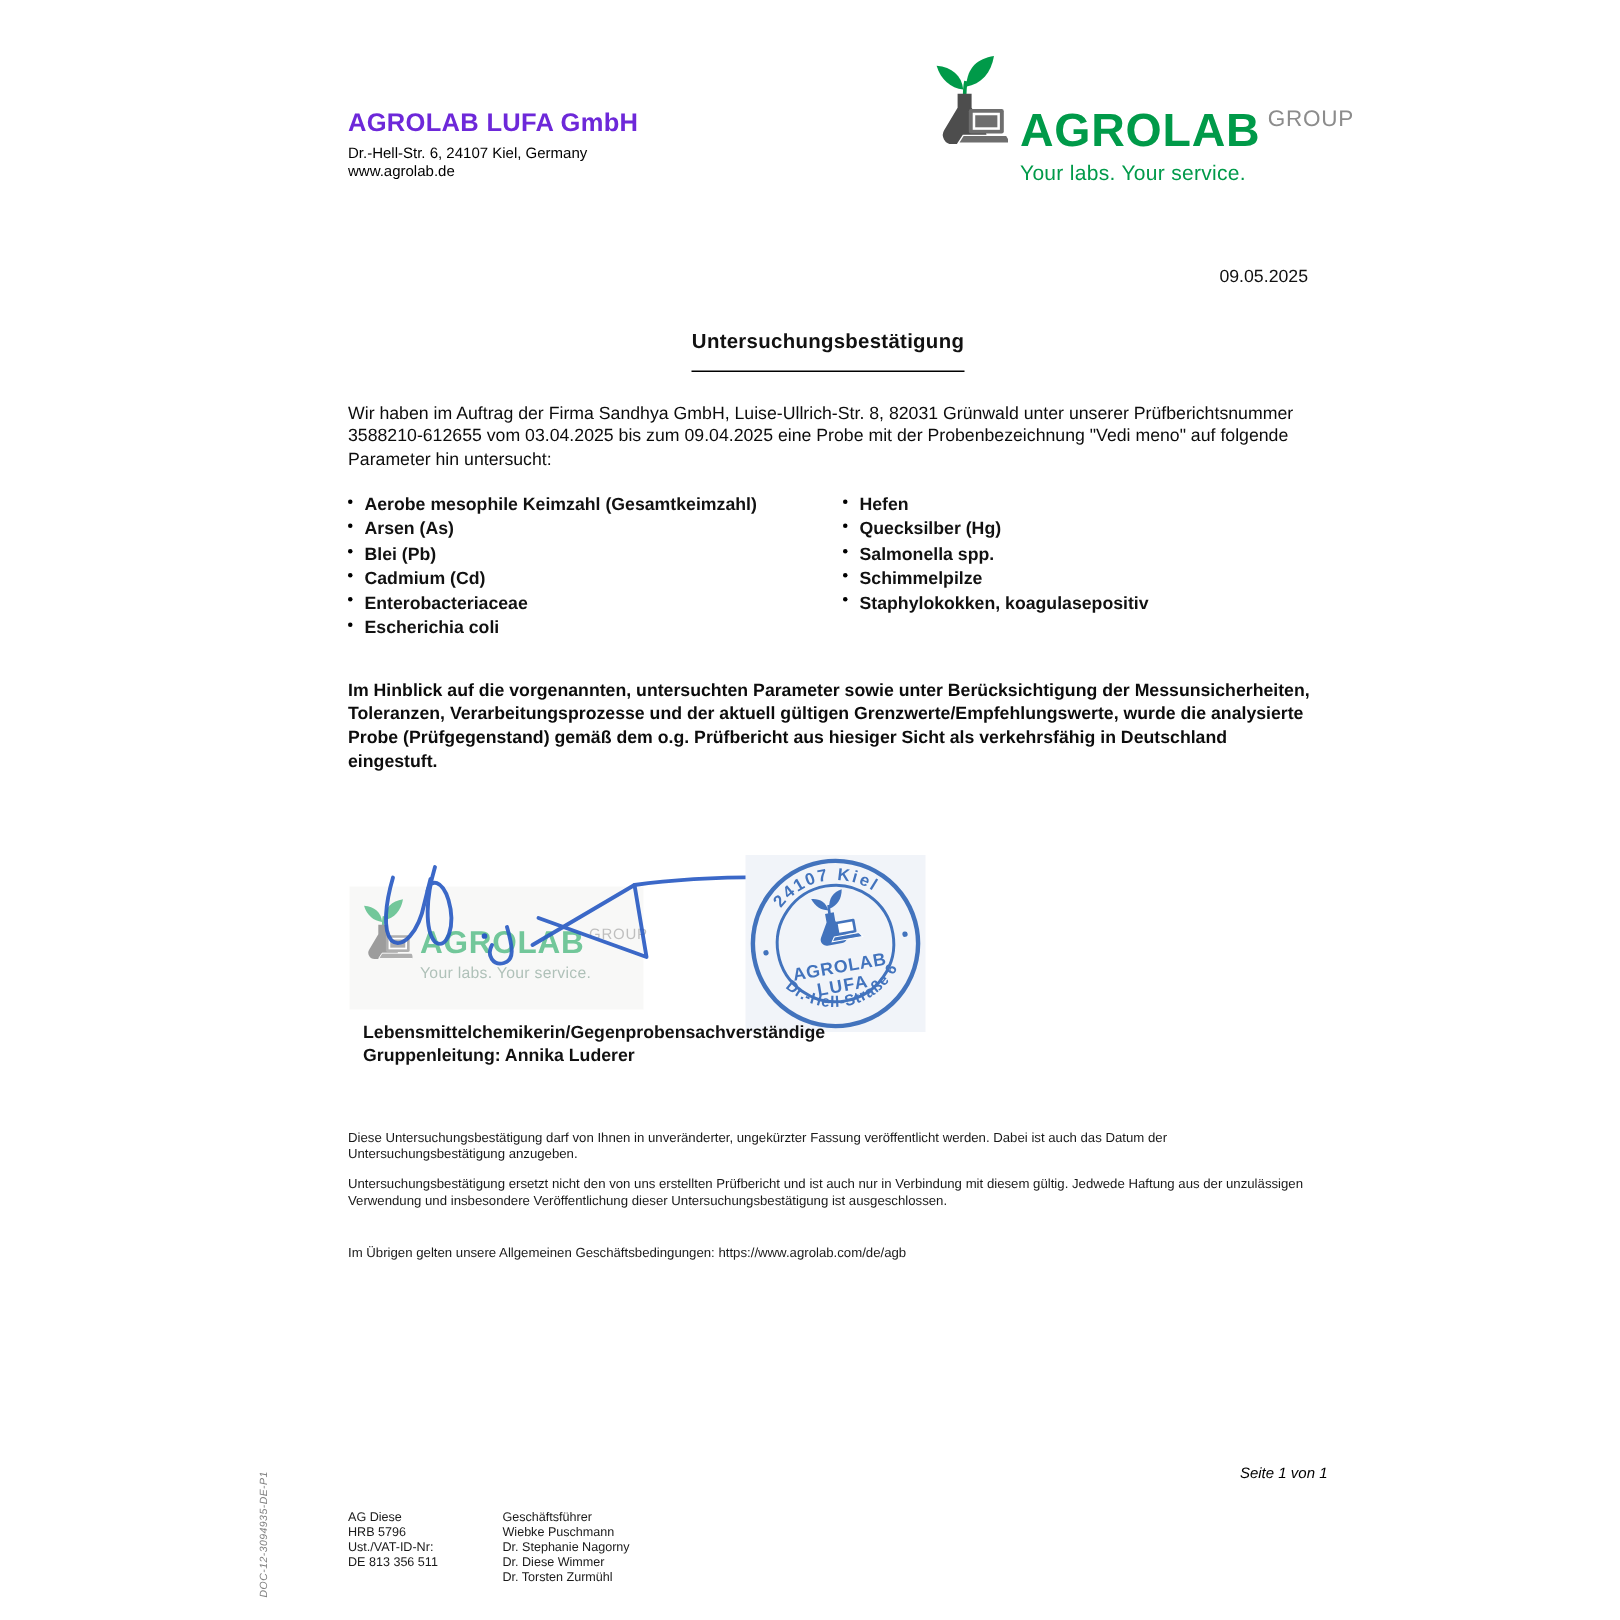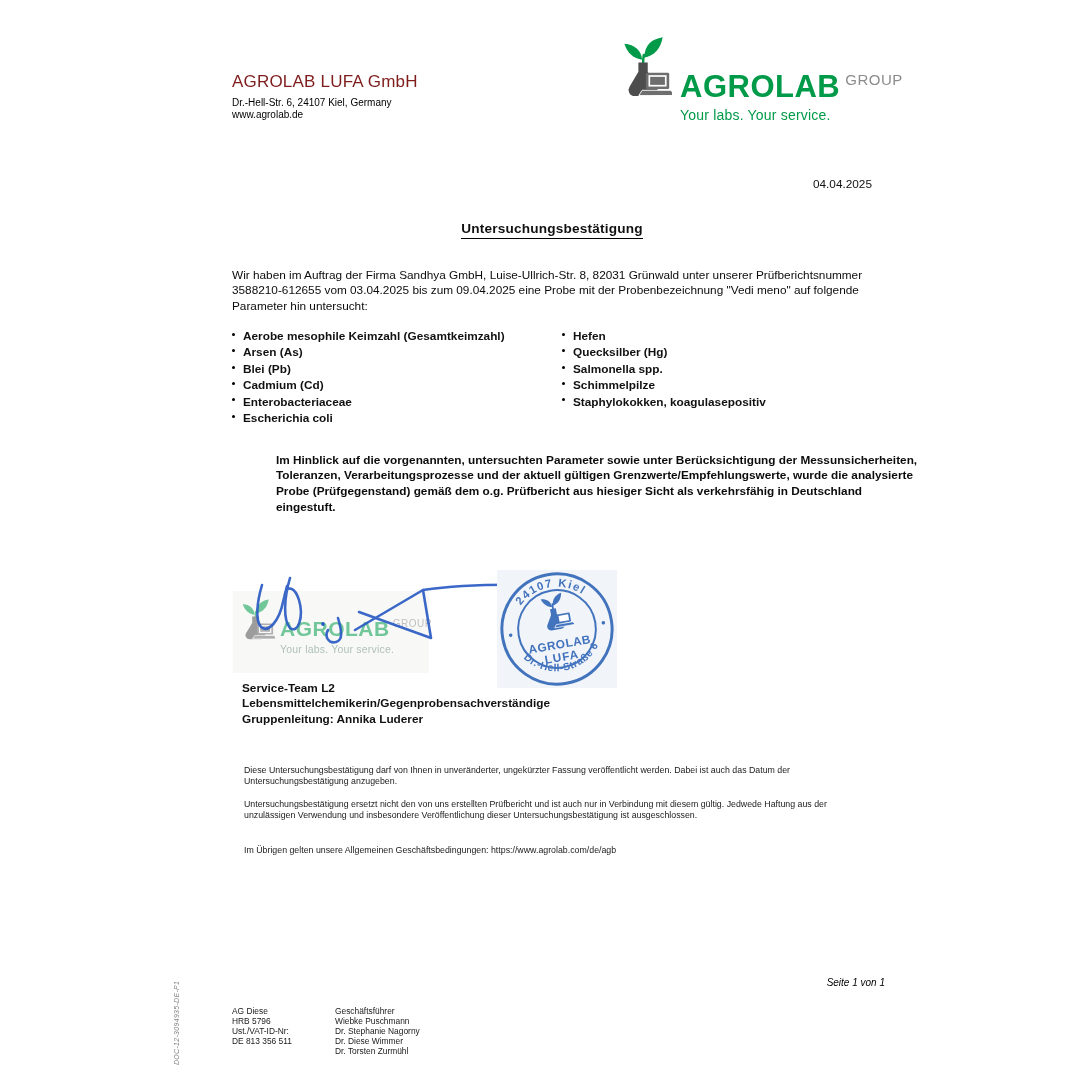--- a/index.html
+++ b/index.html
@@ -2,57 +2,57 @@
 <html><head>
 <meta charset="utf-8">
 <style>
   html,body{margin:0;padding:0;background:#ffffff;}
   .page{
     position:relative;width:1080px;height:1080px;background:#ffffff;overflow:hidden;
     font-family:"Liberation Sans","DejaVu Sans",sans-serif;color:#111;
   }
   
   .header-left{position:absolute;left:232px;top:72px;}
-  .company-name{font-size:17px;font-weight:normal;color:#7f1d1d;letter-spacing:.2px;}
+  .company-name{font-size:17px;font-weight:bold;color:#6d28d9;letter-spacing:.2px;}
   .company-addr{font-size:10px;line-height:12px;color:#000;margin-top:5px;}
   .logo{position:absolute;left:616px;top:34px;display:flex;align-items:flex-start;}
   .logo-icon{flex:0 0 auto;margin-right:8px;}
   .logo-textcol{display:flex;flex-direction:column;}
   .logo-wordrow{display:flex;align-items:flex-start;margin-top:38px;}
   .logo-wordmark{font-size:31px;font-weight:bold;color:#009a49;letter-spacing:.5px;line-height:30px;}
   .logo-group{font-size:15px;color:#8c8c8c;margin-left:5px;letter-spacing:.5px;line-height:15px;}
   .logo-tagline{font-size:14px;color:#009a49;margin-top:5px;letter-spacing:.2px;}
   
   .date-line{position:absolute;left:232px;top:177px;width:640px;text-align:right;font-size:11.8px;}
   .doc-title-wrap{position:absolute;left:232px;top:219px;width:640px;text-align:center;}
-  .doc-title{display:inline-block;font-size:13.6px;font-weight:bold;border-bottom:1.6px solid #000;padding-bottom:2px;letter-spacing:.2px;}
+  .doc-title{display:inline-block;font-size:13.6px;font-weight:bold;border-bottom:1.6px solid #000;padding-bottom:12px;letter-spacing:.2px;}
   .para{position:absolute;left:232px;width:642px;font-size:11.8px;line-height:15.6px;color:#0c0c0c;}
   .intro{top:256px;}
-  .assessment{top:441px;font-weight:bold;margin-left:44px;}
+  .assessment{top:441px;font-weight:bold;}
   .conformity{top:523px;}
   
   .params{position:absolute;left:232px;top:328px;width:642px;display:flex;font-weight:bold;font-size:11.8px;}
   .params-col{display:flex;flex-direction:column;}
   .params-col.left{width:330px;}
   .param-item{display:flex;align-items:center;line-height:16.4px;}
   .param-dot{flex:0 0 auto;width:3px;height:3px;border-radius:50%;background:#000;margin-right:8px;position:relative;top:-2px;}
   
   .watermark{position:absolute;left:233px;top:591px;width:196px;height:82px;background:#f4f4f1;display:flex;align-items:flex-start;padding:6px 4px 0 4px;box-sizing:border-box;opacity:.55;}
   .watermark .logo-icon{margin-right:5px;}
   .watermark .logo-wordrow{margin-top:22px;}
   .watermark .logo-wordmark{font-size:21px;line-height:20px;}
   .watermark .logo-group{font-size:10px;line-height:10px;margin-left:3px;}
   .watermark .logo-tagline{font-size:10.5px;margin-top:4px;color:#6f8f80;}
   .signature-svg{position:absolute;left:235px;top:568px;}
   .stamp-box{position:absolute;left:497px;top:570px;width:120px;height:118px;background:#f1f4f9;}
   
   .signatory{position:absolute;left:242px;top:681px;font-size:11.8px;font-weight:bold;line-height:15.4px;}
   
   .legal{position:absolute;left:232px;top:753px;width:645px;font-size:8.8px;line-height:11px;color:#1a1a1a;}
-  .legal p{margin:12px;}
+  .legal p{margin:0;}
   .legal .lp1{margin-bottom:9px;}
   .legal .lp2{margin-bottom:4px;}
   .legal .lp3{margin-bottom:24px;}
   
   .page-indicator{position:absolute;left:232px;top:977px;width:653px;text-align:right;font-size:10px;font-style:italic;color:#000;}
   .footer{position:absolute;left:232px;top:1006px;display:flex;font-size:8.4px;line-height:10px;color:#1a1a1a;}
   .footer-col1{width:103px;}
   .footer-col2{}
   .doc-code{position:absolute;left:180px;top:1058px;transform-origin:left bottom;transform:rotate(-90deg);font-size:7px;color:#808080;font-style:italic;white-space:nowrap;letter-spacing:.3px;}
 </style>
@@ -84,21 +84,21 @@
     </span>
     <span class="logo-textcol">
       <span class="logo-wordrow">
         <span class="logo-wordmark">AGROLAB</span>
         <span class="logo-group">GROUP</span>
       </span>
       <span class="logo-tagline">Your labs. Your service.</span>
     </span>
   </div>
 
-  <div class="date-line">04.04.2025</div>
+  <div class="date-line">09.05.2025</div>
 
   <div class="doc-title-wrap">
     <span class="doc-title">Untersuchungsbestätigung</span>
   </div>
 
   <p class="para intro">Wir haben im Auftrag der Firma Sandhya GmbH, Luise-Ullrich-Str. 8, 82031 Grünwald unter unserer Prüfberichtsnummer 3588210-612655 vom 03.04.2025 bis zum 09.04.2025 eine Probe mit der Probenbezeichnung "Vedi meno" auf folgende Parameter hin untersucht:</p>
 
   <div class="params">
     <div class="params-col left">
       <div class="param-item">
@@ -210,21 +210,20 @@
           <path d="M 56.5 39 h 6 v 6 l 5.5 9.5 a 4 4 0 0 1 -3.4 6 h -10.2 a 4 4 0 0 1 -3.4 -6 l 5.5 -9.5 z" fill="#4273bd" stroke="none"></path>
           <rect x="62" y="45.5" width="13.5" height="9.5" rx="1" fill="#4273bd" stroke="none"></rect>
           <rect x="63.8" y="47.2" width="9.9" height="6.1" fill="#ffffff" stroke="none"></rect>
           <path d="M 60 55.5 h 17 l 2 3 h -21 z" fill="#4273bd" stroke="#ffffff" stroke-width="0.7"></path>
         </g>
       </g>
     </svg>
   </div>
 
   <div class="signatory">
-    <div>Service-Team L2</div>
     <div>Lebensmittelchemikerin/Gegenprobensachverständige</div>
     <div>Gruppenleitung: Annika Luderer</div>
   </div>
 
   <div class="legal">
     <p class="lp1">Diese Untersuchungsbestätigung darf von Ihnen in unveränderter, ungekürzter Fassung veröffentlicht werden. Dabei ist auch das Datum der Untersuchungsbestätigung anzugeben.</p>
     <p class="lp3">Untersuchungsbestätigung ersetzt nicht den von uns erstellten Prüfbericht und ist auch nur in Verbindung mit diesem gültig. Jedwede Haftung aus der unzulässigen Verwendung und insbesondere Veröffentlichung dieser Untersuchungsbestätigung ist ausgeschlossen.</p>
     <p>Im Übrigen gelten unsere Allgemeinen Geschäftsbedingungen: https://www.agrolab.com/de/agb</p>
   </div>
 

